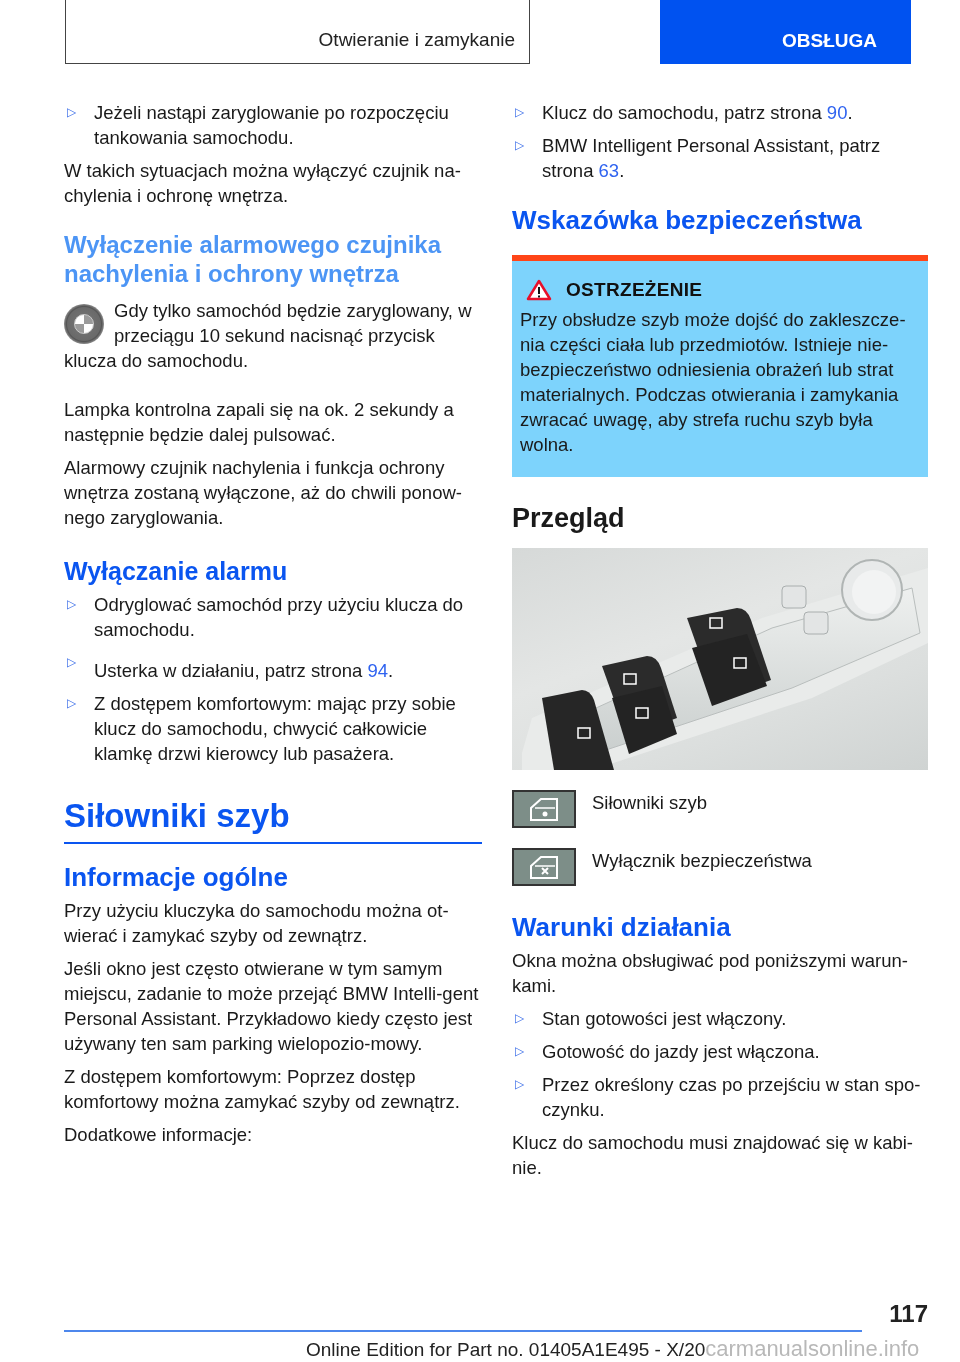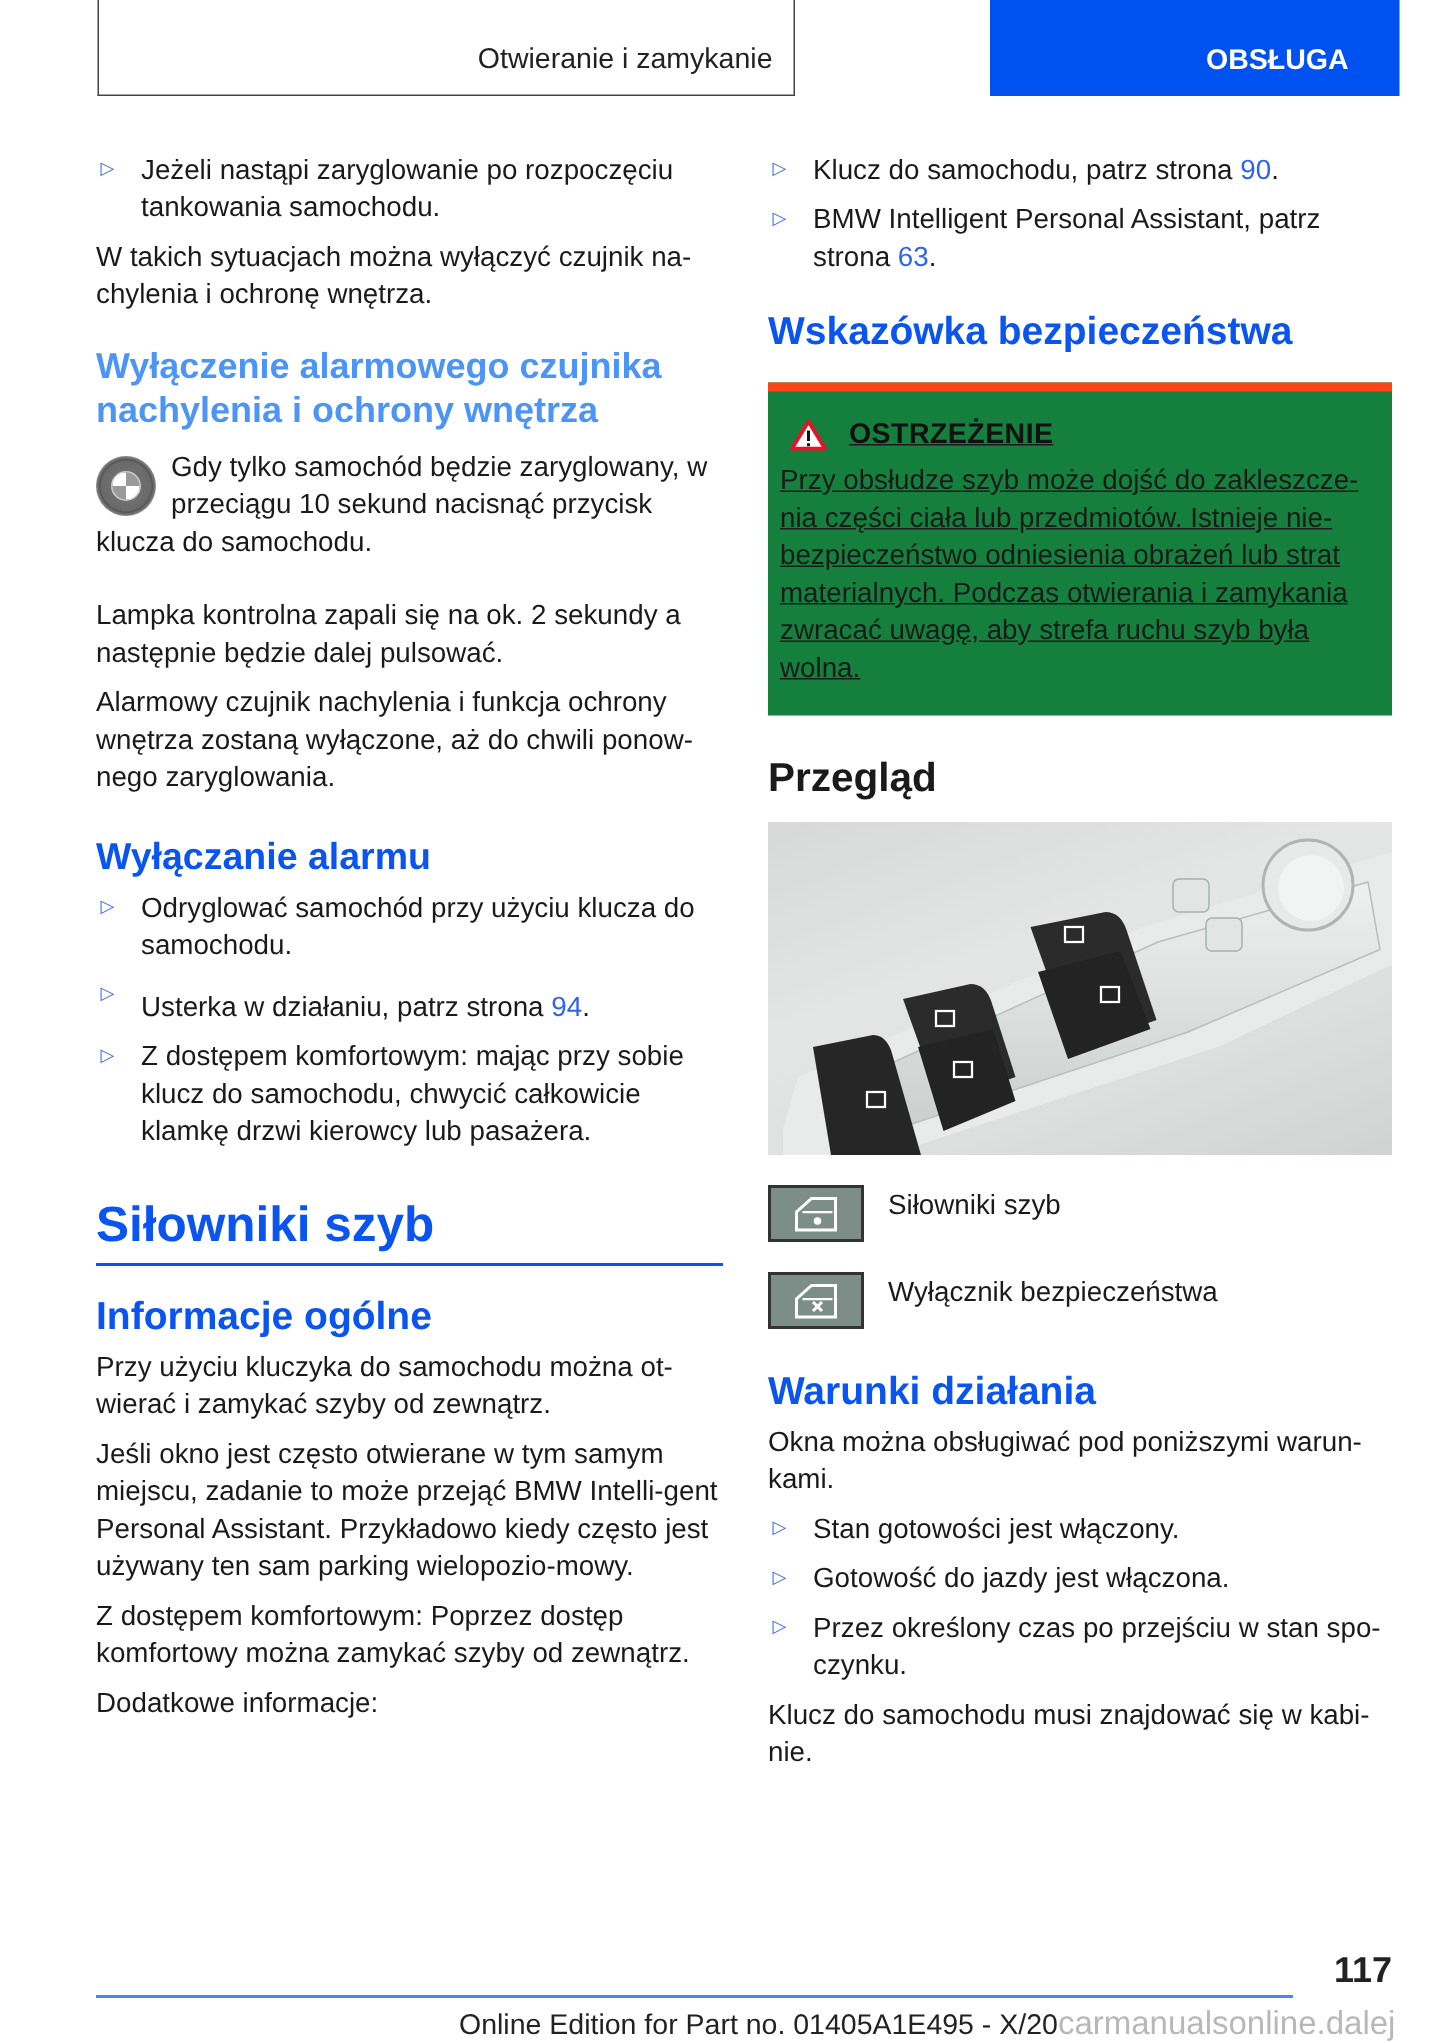--- a/index.html
+++ b/index.html
@@ -7,21 +7,21 @@
   body { position: relative; font-family: "Liberation Sans", sans-serif; color: #1a1a1a; }
 
   .header-tab {
     position: absolute; left: 65px; top: 0; width: 465px; height: 64px;
     border: 1px solid #444; border-top: none; background: #fff;
   }
   .header-tab span {
     position: absolute; right: 14px; bottom: 12px; font-size: 19px; color: #222;
   }
   .header-section {
-    position: absolute; left: 660px; top: 0; width: 273px; height: 64px; background: #0052f0;
+    position: absolute; left: 660px; top: 0; width: 251px; height: 64px; background: #0052f0;
   }
   .header-section span {
     position: absolute; right: 34px; bottom: 12px; font-size: 19px; font-weight: bold; color: #fff;
   }
 
   .col { position: absolute; top: 100px; }
   .col-left { left: 64px; width: 418px; }
   .col-right { left: 512px; width: 416px; }
 
   p.txt, .bullet-text, .sub-text { font-size: 18.5px; line-height: 25px; color: #1a1a1a; }
@@ -47,21 +47,21 @@
     background: radial-gradient(circle, #777 0, #6a6a6a 58%, #555 62%, #888 70%, #444 100%);
     margin: 6px 10px 0 0; position: relative;
   }
   .bmw-logo .inner {
     position: absolute; left: 10px; top: 10px; width: 20px; height: 20px; border-radius: 50%;
     background: conic-gradient(#9a9a9a 0 25%, #fff 25% 50%, #9a9a9a 50% 75%, #fff 75% 100%);
     border: 1px solid #ccc;
   }
 
   .warn-box {
-    background: #15803d; border-top: 6px solid #ff4517; margin-top: 20px; padding: 18px 8px 20px 8px; text-decoration: underline;
+    background: #7dd3fc; border-top: 6px solid #ff4517; margin-top: 20px; padding: 18px 8px 20px 8px;
   }
   .warn-head { display: flex; align-items: center; margin-bottom: 6px; }
   .warn-head svg { width: 26px; height: 22px; margin-right: 14px; margin-left: 6px; }
   .warn-title { font-size: 19px; font-weight: bold; color: #111; letter-spacing: 0.3px; }
   .warn-text { font-size: 18.5px; line-height: 25px; color: #1a1a1a; }
 
   .photo {
     width: 416px; height: 222px; margin-top: 14px; position: relative; overflow: hidden;
     background: linear-gradient(160deg, #d6d9d8 0%, #e4e6e5 40%, #dcdfde 70%, #cfd3d2 100%);
   }
@@ -221,13 +221,13 @@
   </div>
   <div class="bullet">
     <span class="tri">▷</span>
     <div class="bullet-body bullet-text">Przez określony czas po przejściu w stan spo-czynku.</div>
   </div>
   <p class="txt">Klucz do samochodu musi znajdować się w kabi-nie.</p>
 </div>
 
 <div class="page-num">117</div>
 <div class="footer-rule"></div>
-<div class="footer-text"><span>Online Edition for Part no. 01405A1E495 - X/20</span><span class="wm">carmanualsonline.dalej</span></div>
+<div class="footer-text"><span>Online Edition for Part no. 01405A1E495 - X/20</span><span class="wm">carmanualsonline.info</span></div>
 
 </body></html>

